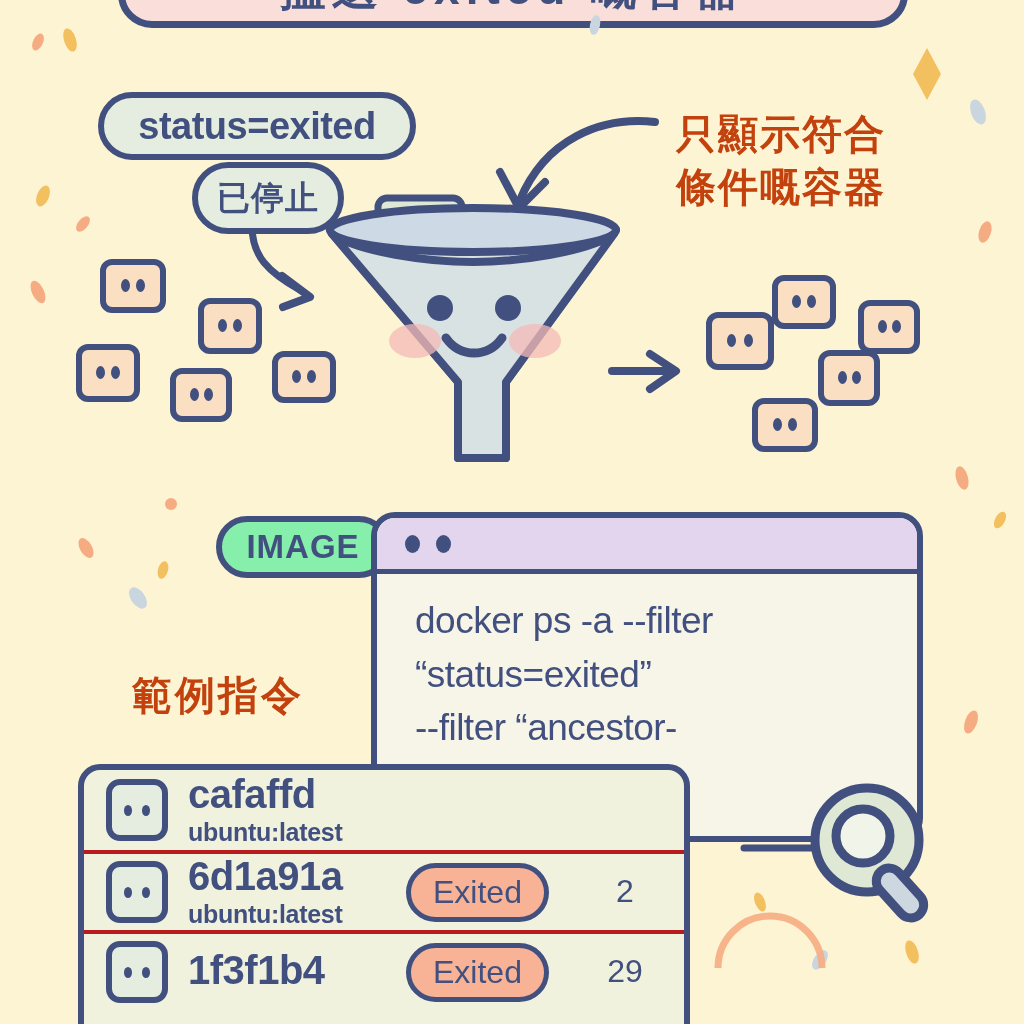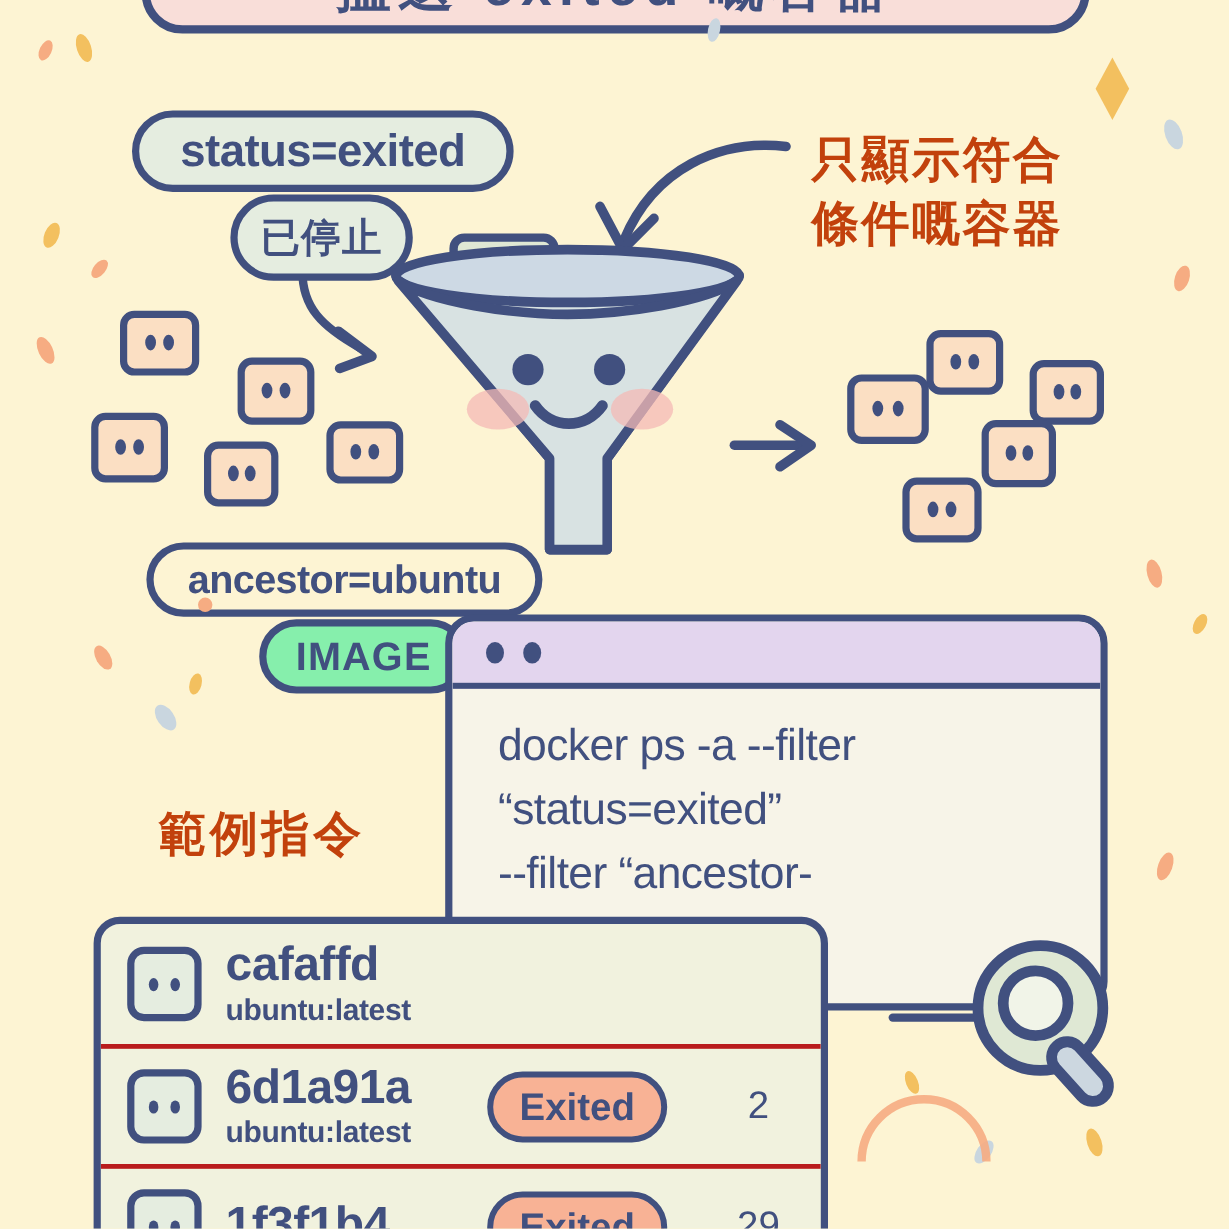--- a/index.html
+++ b/index.html
@@ -55,21 +55,21 @@
     border: 6px solid #41507f;
     border-radius: 999px;
     box-sizing: border-box;
     display: flex;
     align-items: center;
     justify-content: center;
     color: #41507f;
     font-weight: bold;
   }
   #pill-status {
-    left: 110px; top: 92px;
+    left: 98px; top: 92px;
     width: 318px; height: 68px;
     font-size: 38px;
     letter-spacing: -0.5px;
   }
   #pill-stopped {
     left: 192px; top: 162px;
     width: 152px; height: 72px;
     font-size: 33px;
     letter-spacing: 1px;
   }
@@ -167,21 +167,21 @@
     width: 612px; height: 300px;
     border: 6px solid #41507f;
     border-radius: 22px;
     box-sizing: border-box;
     background: #f1f2de;
     overflow: hidden;
   }
   .ps-row {
     display: flex;
     align-items: center;
-    height: 100px;
+    height: 80px;
     padding: 0 16px 0 22px;
     box-sizing: border-box;
     position: relative;
   }
   .ps-row + .ps-row { border-top: 4px solid #b91c1c; }
   .row-icon {
     width: 62px; height: 62px;
     background: #e5ede0;
     border: 6px solid #41507f;
     border-radius: 14px;
@@ -198,21 +198,21 @@
   .row-icon .eye.r { right: 24%; }
   .row-main { margin-left: 20px; flex: 0 0 auto; width: 218px; }
   .row-id { font-size: 40px; color: #41507f; font-weight: 600; line-height: 1.0; letter-spacing: -0.5px; }
   .row-image { font-size: 25px; color: #41507f; margin-top: 4px; letter-spacing: -0.3px; font-weight: bold; }
   .badge {
     background: #f8b295;
     border: 5px solid #41507f;
     border-radius: 999px;
     color: #41507f;
     font-size: 32px;
-    font-weight: 700;
+    font-weight: 400;
     padding: 6px 22px;
     box-sizing: border-box;
     white-space: nowrap;
     flex: 0 0 auto;
   }
   .row-time {
     margin-left: 16px;
     color: #41507f;
     font-size: 28px;
     line-height: 1.1;
@@ -246,23 +246,20 @@
     <path d="M650 354 L676 371 L650 389" stroke="#41507f" stroke-width="8" fill="none" stroke-linecap="round" stroke-linejoin="round"></path>
 
     <path d="M744 848 L812 848" stroke="#41507f" stroke-width="7" fill="none" stroke-linecap="round"></path>
   </svg>
 
   <div class="pill" id="pill-status">
     <span>status=exited</span>
   </div>
   <div class="pill" id="pill-stopped">
     <span>已停止</span>
-  </div>
-  <div class="pill" id="pill-ancestor">
-    <span>ancestor=ubuntu</span>
   </div>
   <div class="pill" id="pill-image">
     <span>IMAGE</span>
   </div>
 
   <div class="note-cn" id="note-right">只顯示符合
 條件嘅容器</div>
   <div class="note-cn" id="note-example">範例指令</div>
 
   <div class="cbox" style="left:100px;top:259px;width:66px;height:54px;">

